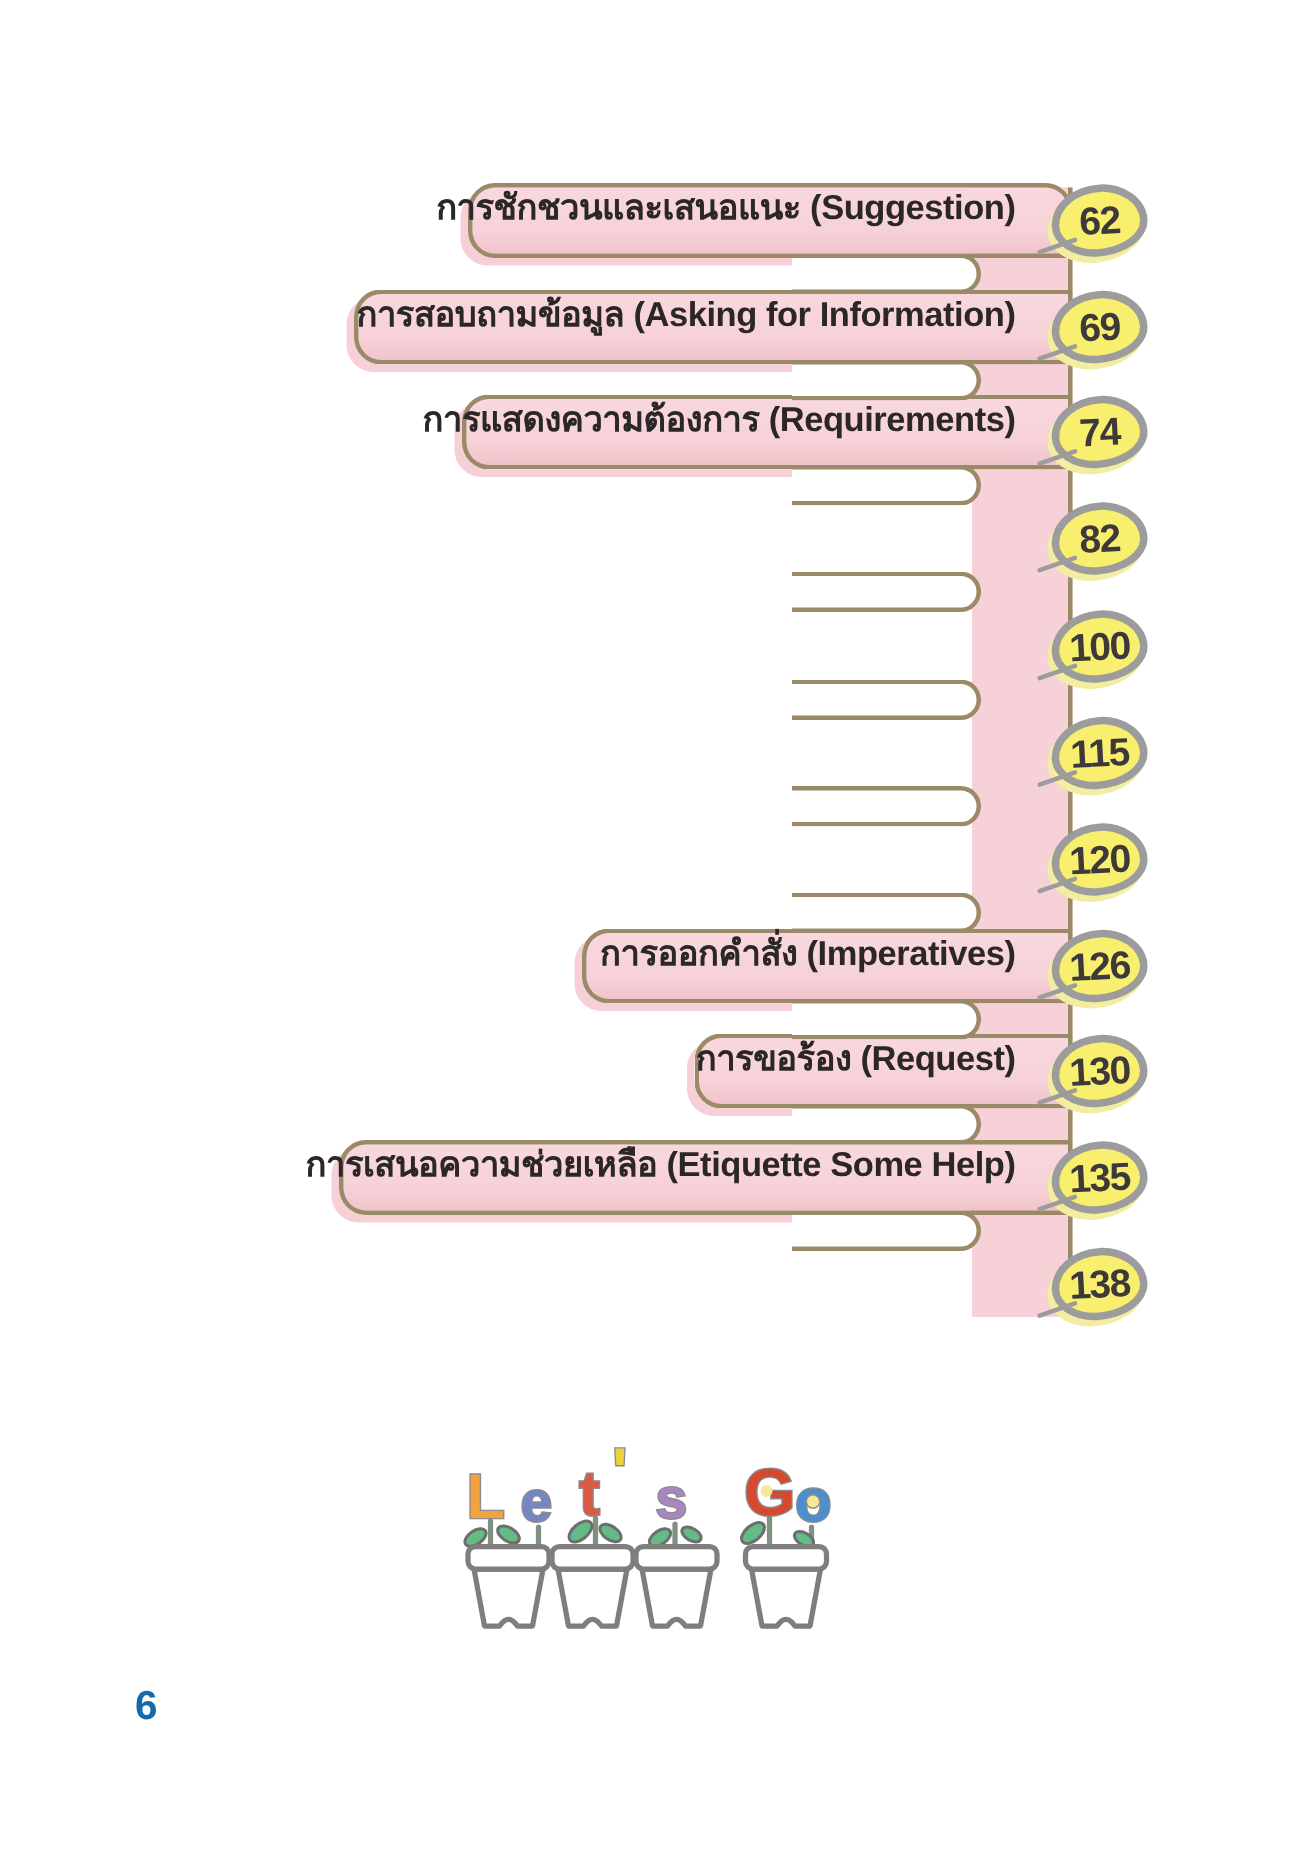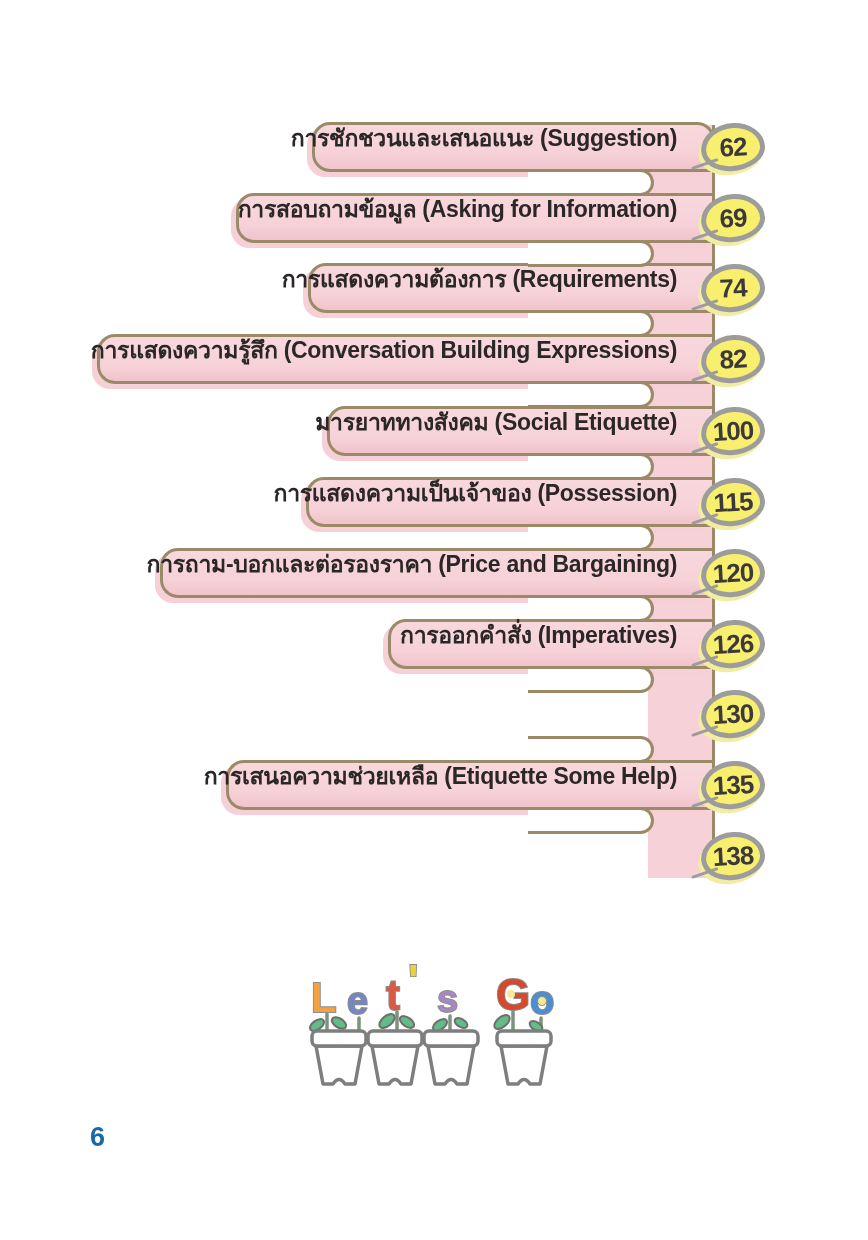--- a/index.html
+++ b/index.html
@@ -72,34 +72,25 @@
 
   <div class="bar first" style="top:122px;left:312px;width:403px;">
     <span class="bar-label">การชักชวนและเสนอแนะ (Suggestion)</span>
   </div>
   <div class="bar" style="top:193px;left:236px;width:476px;text-align:center;">
     <span class="bar-label">การสอบถามข้อมูล (Asking for Information)</span>
   </div>
   <div class="bar" style="top:263px;left:308px;width:404px;align-items:center;">
     <span class="bar-label">การแสดงความต้องการ (Requirements)</span>
   </div>
-  <div class="bar" style="top:334px;left:97px;width:615px;">
-    <span class="bar-label">การแสดงความรู้สึก (Conversation Building Expressions)</span>
-  </div>
-  <div class="bar" style="top:406px;left:327px;width:385px;">
-    <span class="bar-label">มารยาททางสังคม (Social Etiquette)</span>
-  </div>
-  <div class="bar" style="top:477px;left:306px;width:406px;">
-    <span class="bar-label">การแสดงความเป็นเจ้าของ (Possession)</span>
-  </div>
-  <div class="bar" style="top:548px;left:160px;width:552px;">
-    <span class="bar-label">การถาม-บอกและต่อรองราคา (Price and Bargaining)</span>
-  </div>
   <div class="bar" style="top:619px;left:388px;width:324px;align-items:center;">
     <span class="bar-label">การออกคำสั่ง (Imperatives)</span>
+  </div>
+  <div class="bar" style="top:689px;left:463px;width:249px;">
+    <span class="bar-label">การขอร้อง (Request)</span>
   </div>
   <div class="bar" style="top:760px;left:226px;width:486px;">
     <span class="bar-label">การเสนอความช่วยเหลือ (Etiquette Some Help)</span>
   </div>
 
   <div class="cap" style="top:169px;"></div>
   <div class="cap" style="top:240px;"></div>
   <div class="cap" style="top:310px;"></div>
   <div class="cap" style="top:381px;"></div>
   <div class="cap" style="top:453px;"></div>

